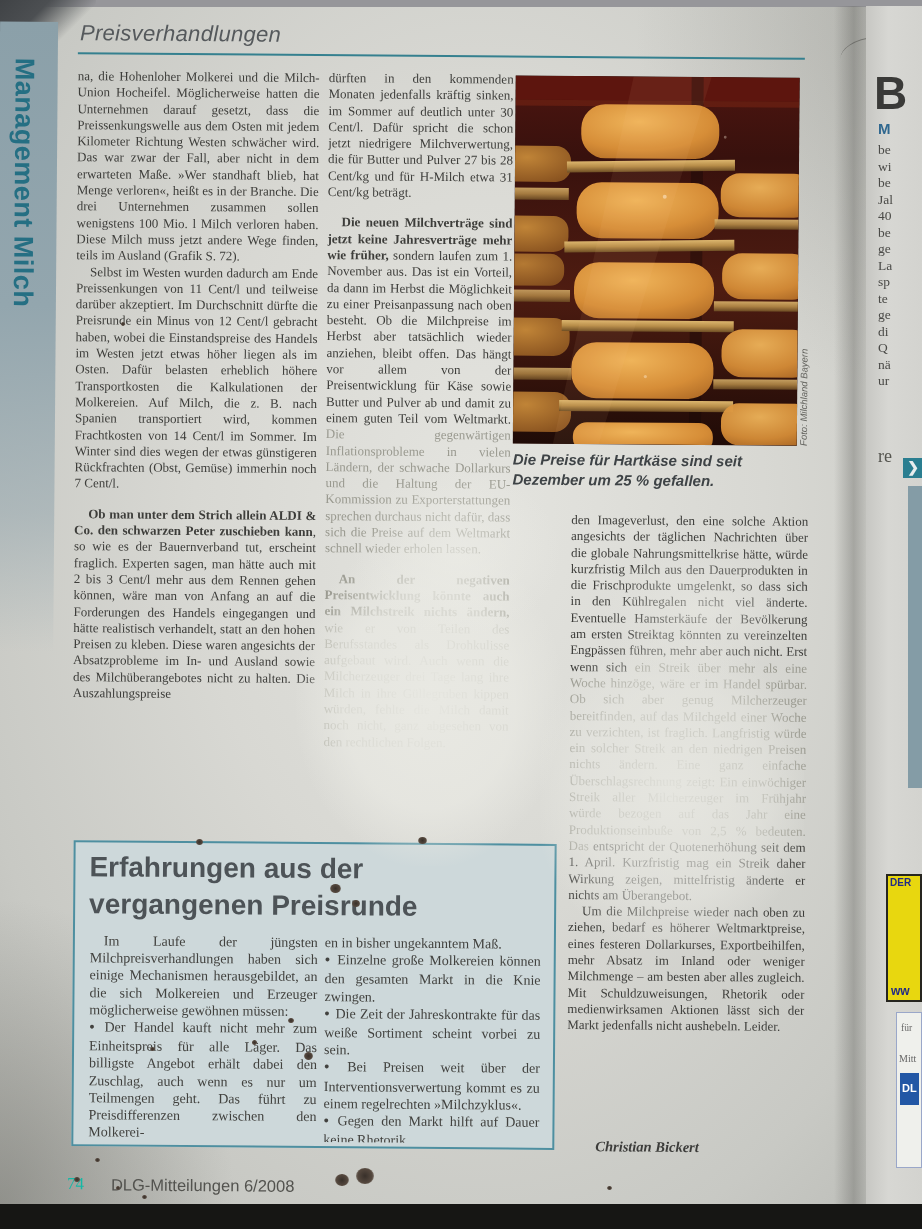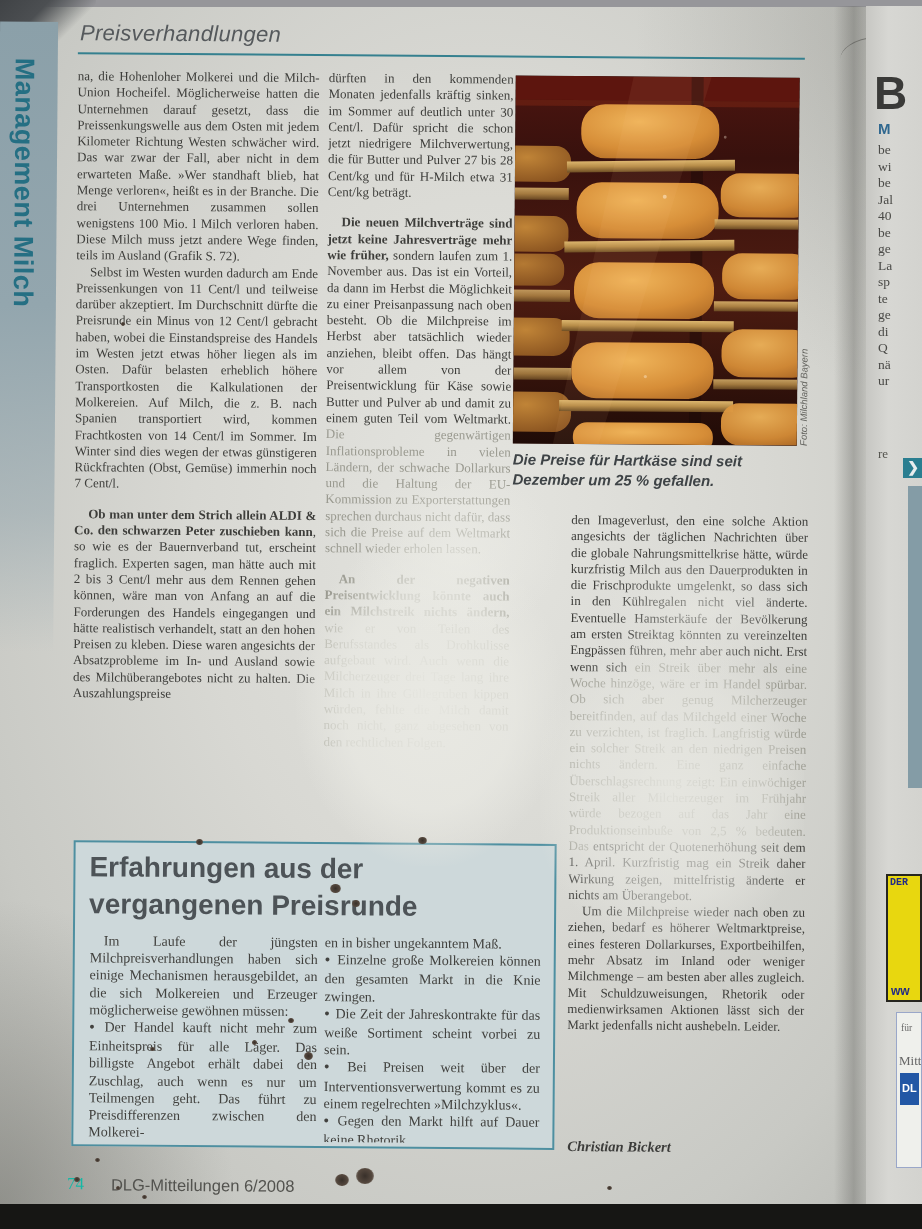--- a/index.html
+++ b/index.html
@@ -52,50 +52,50 @@
   .infobox{left:80px;top:834px;width:483px;height:306px;background:#cdd8da;
     border:2px solid #4e8fa0;box-sizing:border-box;}
   .box-title{left:14px;top:6px;width:352px;font-family:"Liberation Sans",sans-serif;
     font-weight:bold;font-size:28px;line-height:37px;color:#4d5357;}
   .boxtext{font-size:14px;line-height:17.2px;color:#42423f;text-align:justify;overflow:hidden;}
   .boxtext p{margin:0;}
   .box-col-l{left:15px;top:90px;width:228px;height:208px;}
   .box-col-r{left:250px;top:90px;width:216px;height:208px;}
   .bullet{position:relative;padding-left:0;}
   .bullet::before{content:"●";font-size:9px;position:relative;top:-2px;margin-right:5px;}
-  .author{left:576px;top:1128px;font-weight:bold;font-style:italic;font-size:14.5px;color:#3c3c3a;}
+  .author{left:604px;top:1128px;font-weight:bold;font-style:italic;font-size:14.5px;color:#3c3c3a;}
   
   .folio{left:76px;top:1168px;font-family:Liberation Serif, serif;font-size:17px;color:#14b8a6;}
   .journal{left:120px;top:1169px;font-family:"Liberation Sans",sans-serif;font-size:16.5px;color:#53534f;}
   
   .curl-shade{left:834px;top:6px;width:34px;height:1198px;
     background:linear-gradient(90deg,rgba(112,112,108,0) 0%,rgba(104,104,100,.42) 58%,rgba(140,140,136,.18) 100%);}
   .next-page{left:866px;top:6px;width:56px;height:1198px;
     background:linear-gradient(90deg,#c7c7c3 0%,#d7d7d3 40%,#d3d3cf 100%);}
   .np-headline{left:874px;top:66px;font-family:"Liberation Sans",sans-serif;
     font-weight:bold;font-size:46px;color:#3a3a38;}
   .np-lead{left:878px;top:120px;font-family:"Liberation Sans",sans-serif;
     font-weight:bold;font-size:15px;color:#30688f;}
   .np-lines{left:878px;top:142px;width:46px;font-size:13.5px;line-height:16.5px;color:#4a4a47;}
   .np-line{white-space:nowrap;}
-  .np-re{left:878px;top:446px;font-size:13px;color:#55554f;}
+  .np-re{left:878px;top:446px;font-size:18px;color:#55554f;}
   .np-arrow{left:903px;top:458px;width:20px;height:20px;background:#2a7e90;color:#e8eeee;
     font-family:"Liberation Sans",sans-serif;font-weight:bold;font-size:14px;
     text-align:center;line-height:19px;}
   .np-teal{left:908px;top:486px;width:14px;height:302px;background:#849ca6;}
   .np-ad-y{left:886px;top:874px;width:36px;height:128px;background:#e8d70f;
     border:2px solid #26251f;box-sizing:border-box;overflow:hidden;}
-  .np-ad-y .t{position:absolute;left:2px;top:1px;font-family:Liberation Mono, monospace;
+  .np-ad-y .t{position:absolute;left:2px;top:1px;font-family:Liberation Sans, sans-serif;
     font-weight:bold;font-size:10px;color:#232c85;}
   .np-ad-y .w{position:absolute;left:3px;bottom:2px;font-family:"Liberation Sans",sans-serif;
     font-weight:bold;font-size:12px;color:#232c85;}
   .np-ad-w{left:896px;top:1012px;width:26px;height:156px;background:#eff0ec;
     border:1.5px solid #9aa7c9;box-sizing:border-box;overflow:hidden;}
   .np-ad-w .l1{position:absolute;left:4px;top:10px;font-size:9.5px;color:#666;}
-  .np-ad-w .l2{position:absolute;left:2px;top:40px;font-size:13px;color:#666;}
+  .np-ad-w .l2{position:absolute;left:2px;top:40px;font-size:10px;color:#666;}
   .np-logo{position:absolute;left:3px;top:60px;width:19px;height:32px;background:#2257a5;
     color:#fff;font-family:"Liberation Sans",sans-serif;font-weight:bold;font-size:11px;
     text-align:left;padding-left:2px;line-height:30px;box-sizing:border-box;}
   
   .glare{pointer-events:none;}
   .g1{left:296px;top:536px;width:266px;height:330px;
     background:radial-gradient(ellipse at center,rgba(233,233,227,.95) 0%,rgba(233,233,227,.72) 46%,rgba(233,233,227,0) 72%);}
   .g2{left:540px;top:636px;width:264px;height:310px;
     background:radial-gradient(ellipse at center,rgba(231,231,225,.9) 0%,rgba(231,231,225,.55) 50%,rgba(231,231,225,0) 75%);}
   .g3{left:352px;top:468px;width:210px;height:170px;

